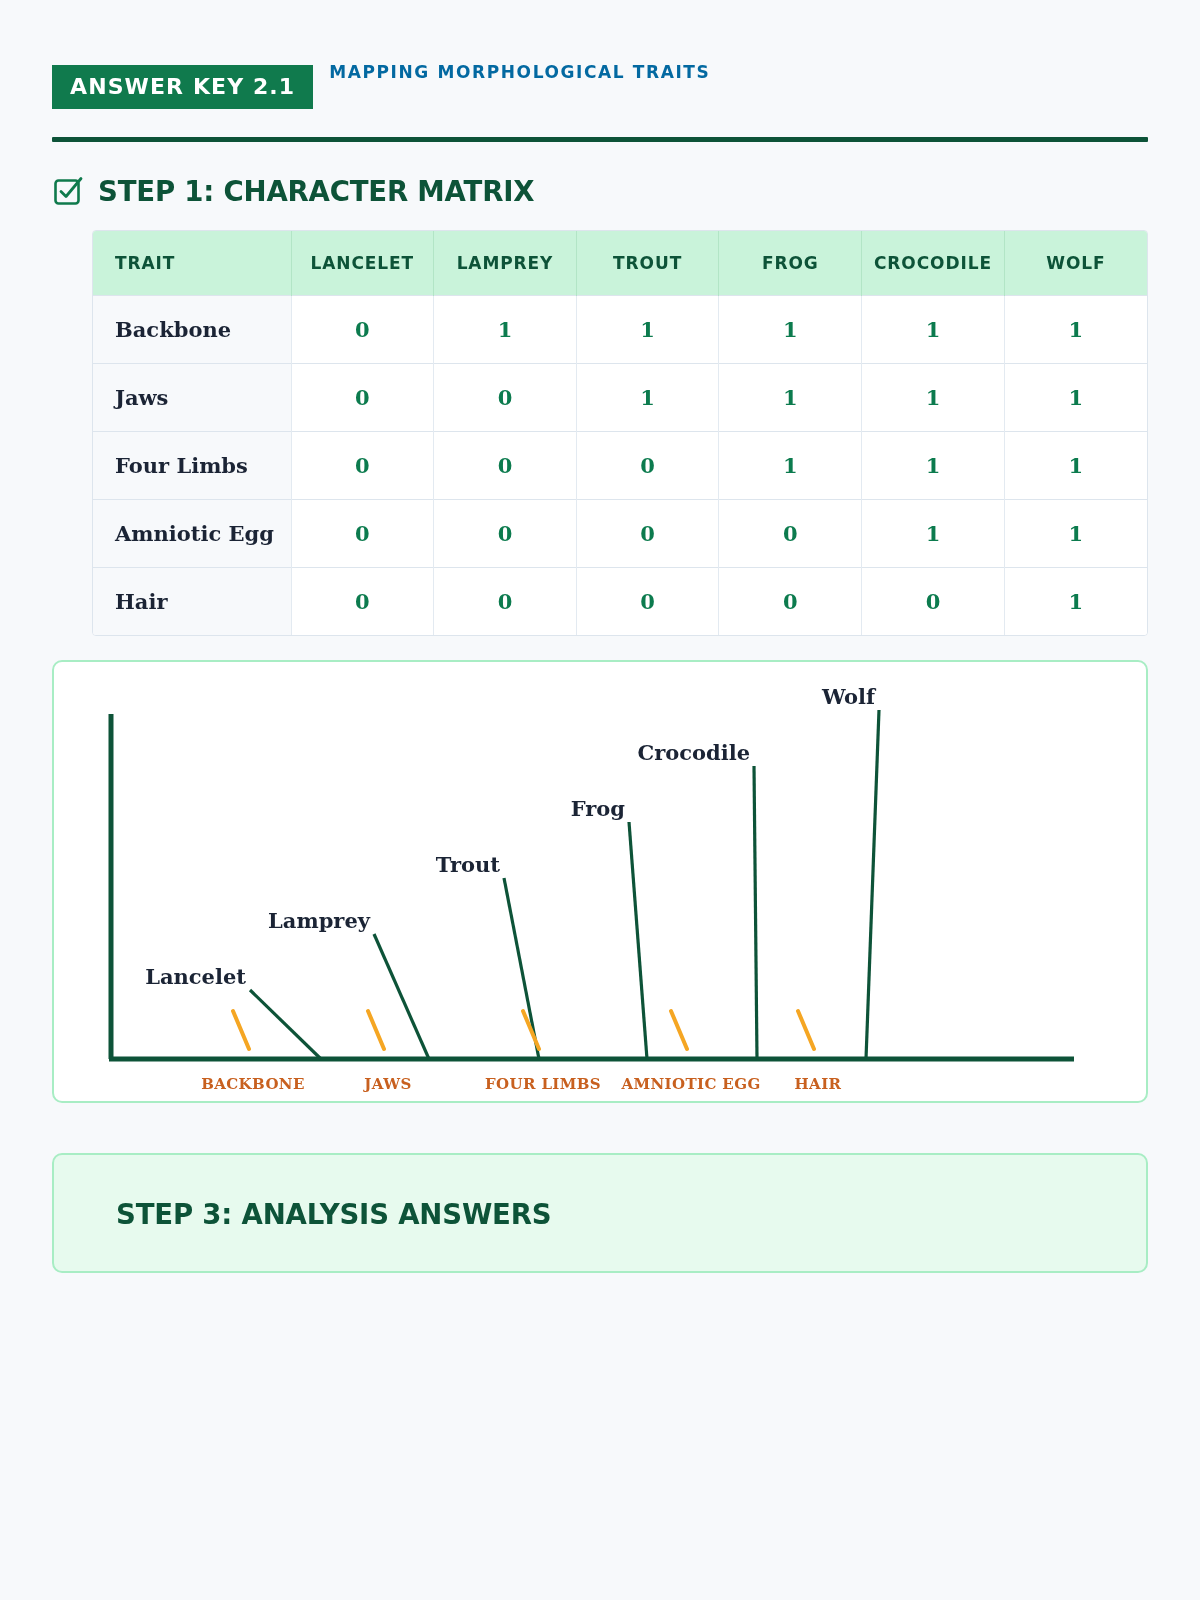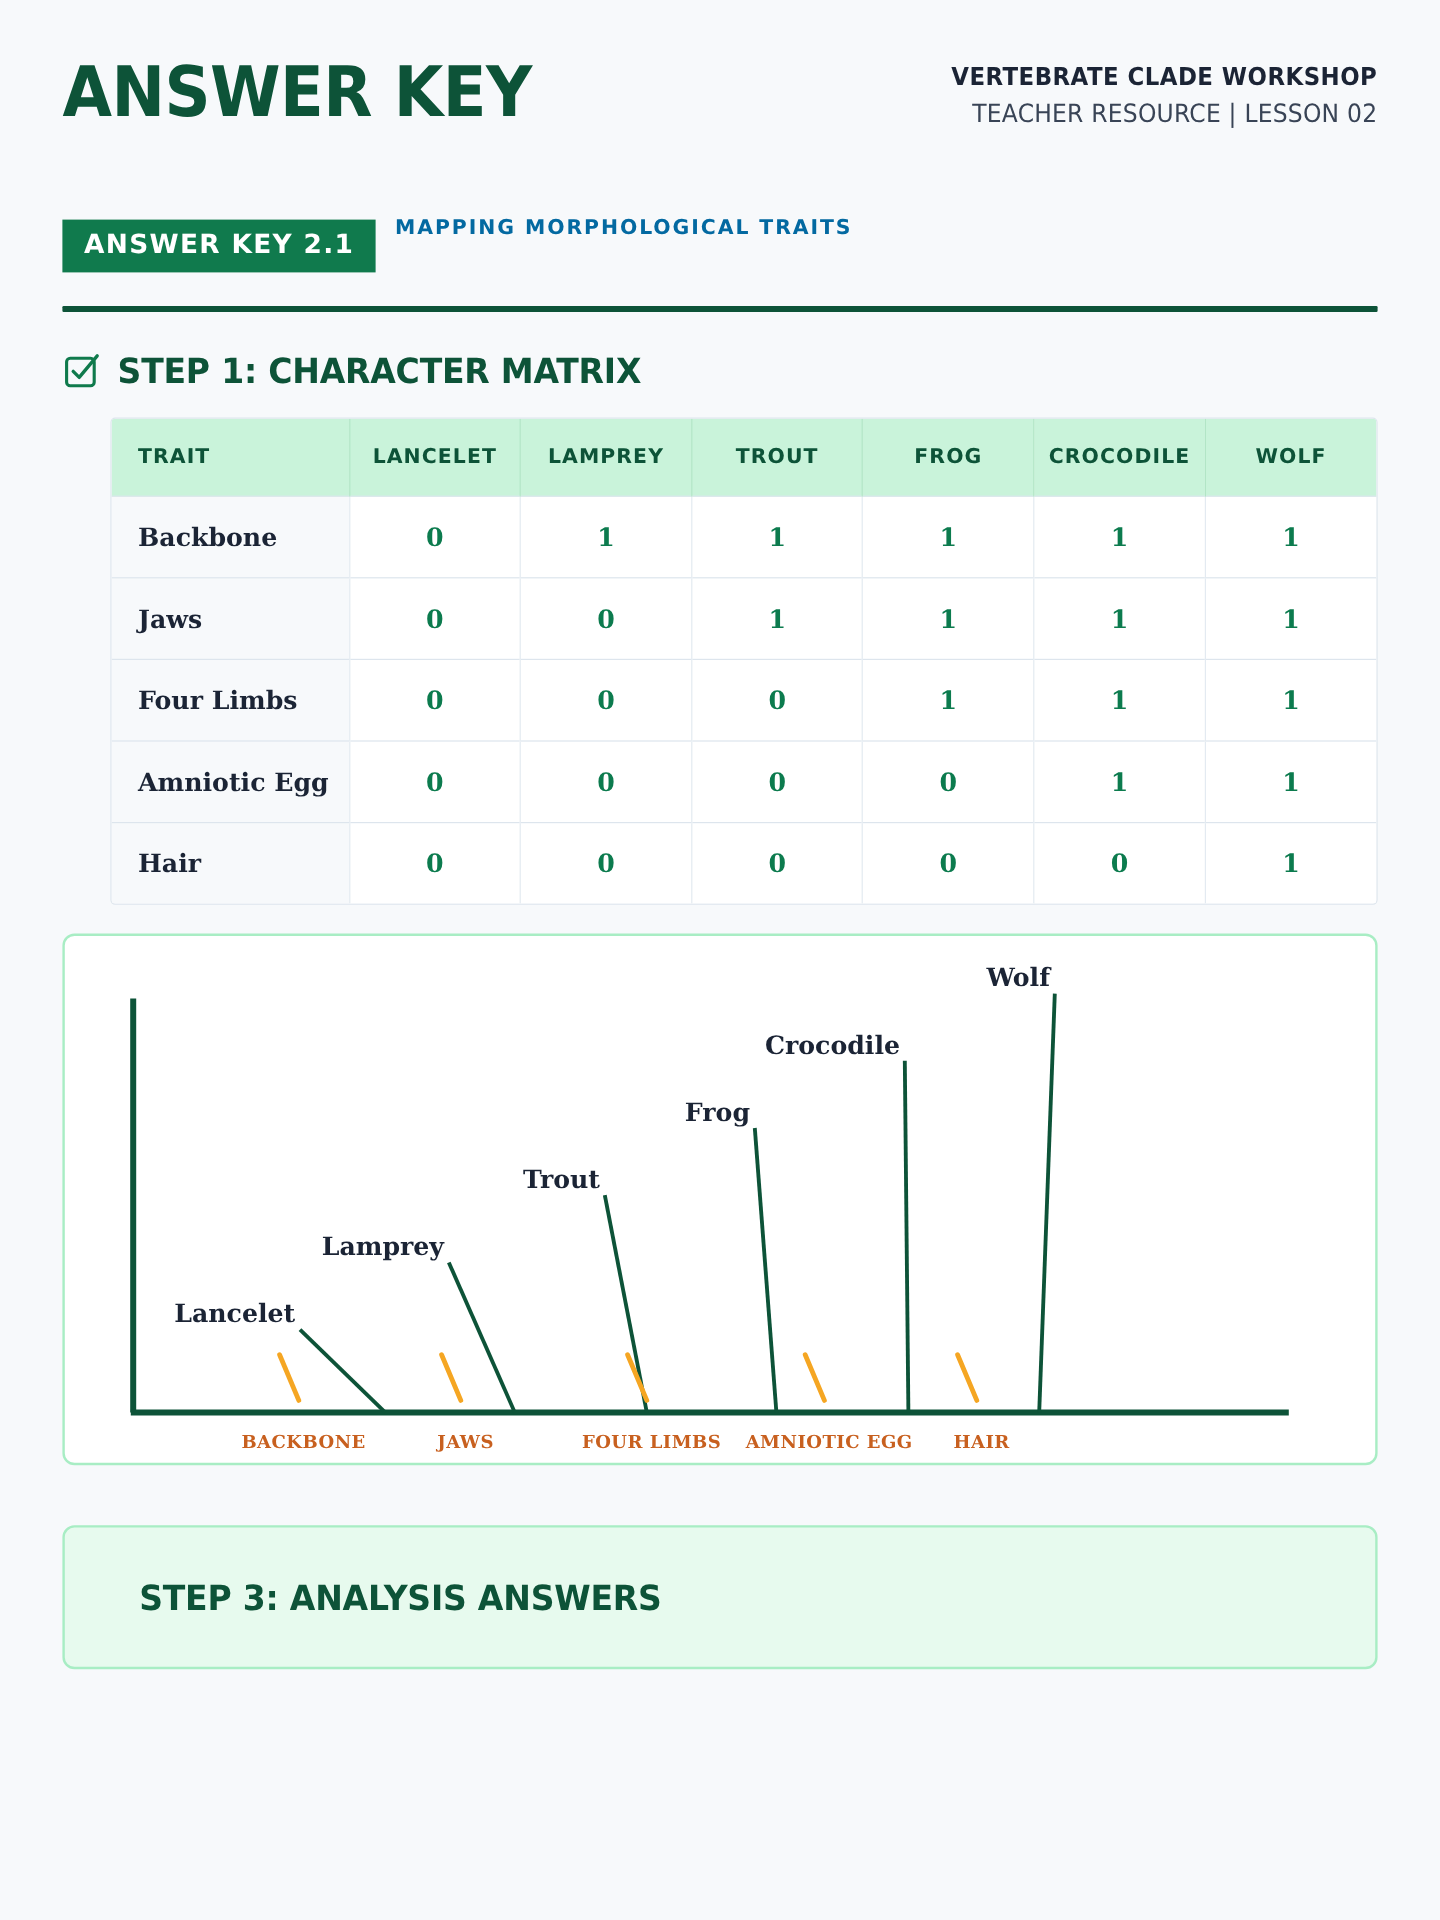--- a/index.html
+++ b/index.html
@@ -193,27 +193,20 @@
     color: #0d5338;
     transform: scaleX(0.95);
     transform-origin: left center;
   }
 </style>
 </head>
 <body>
 
 <div class="page">
 
-  <div class="header">
-    <div class="title-main">ANSWER KEY</div>
-    <div class="header-right">
-      <div class="hr-line1">VERTEBRATE CLADE WORKSHOP</div>
-      <div class="hr-line2">TEACHER RESOURCE | LESSON 02</div>
-    </div>
-  </div>
 
   <div class="subrow">
     <div class="badge">ANSWER KEY 2.1</div>
     <div class="subtitle">MAPPING MORPHOLOGICAL TRAITS</div>
   </div>
 
   <div class="divider"></div>
 
   <div class="section-head">
     <svg class="chk-icon" width="32" height="32" viewBox="0 0 32 32">

